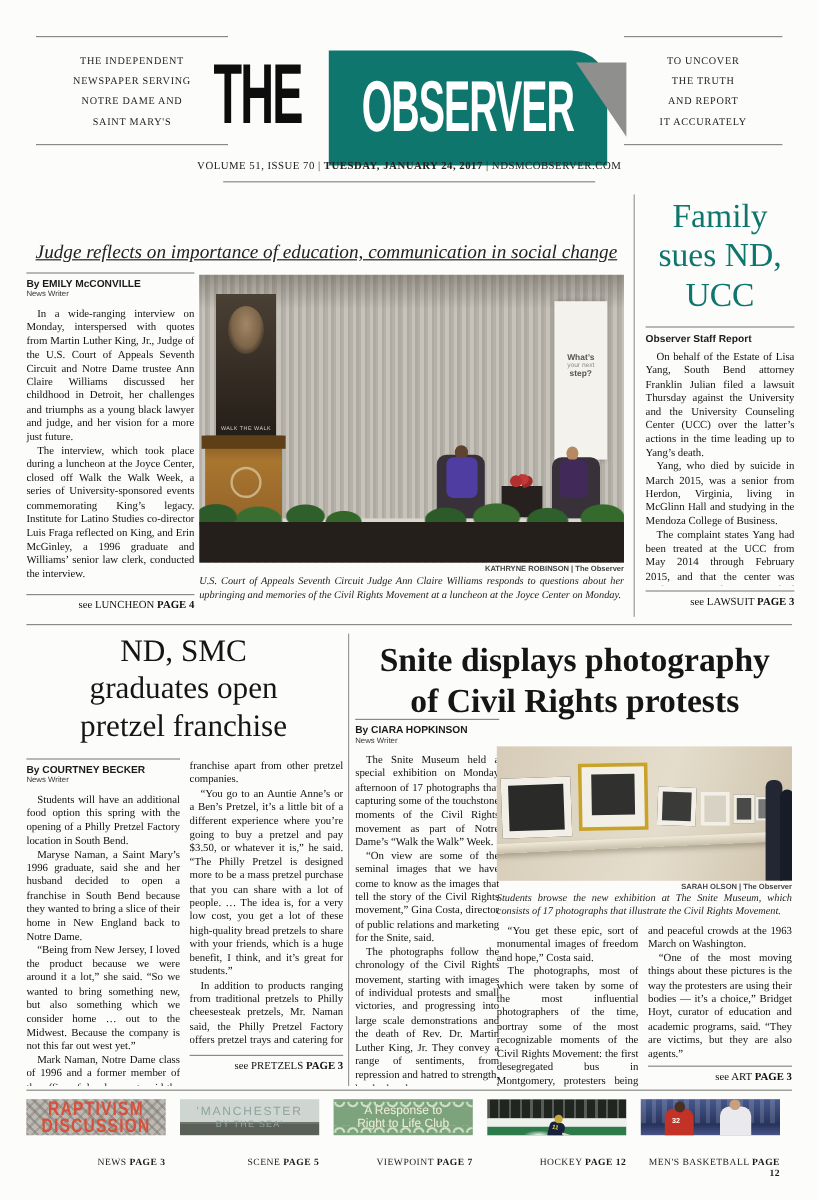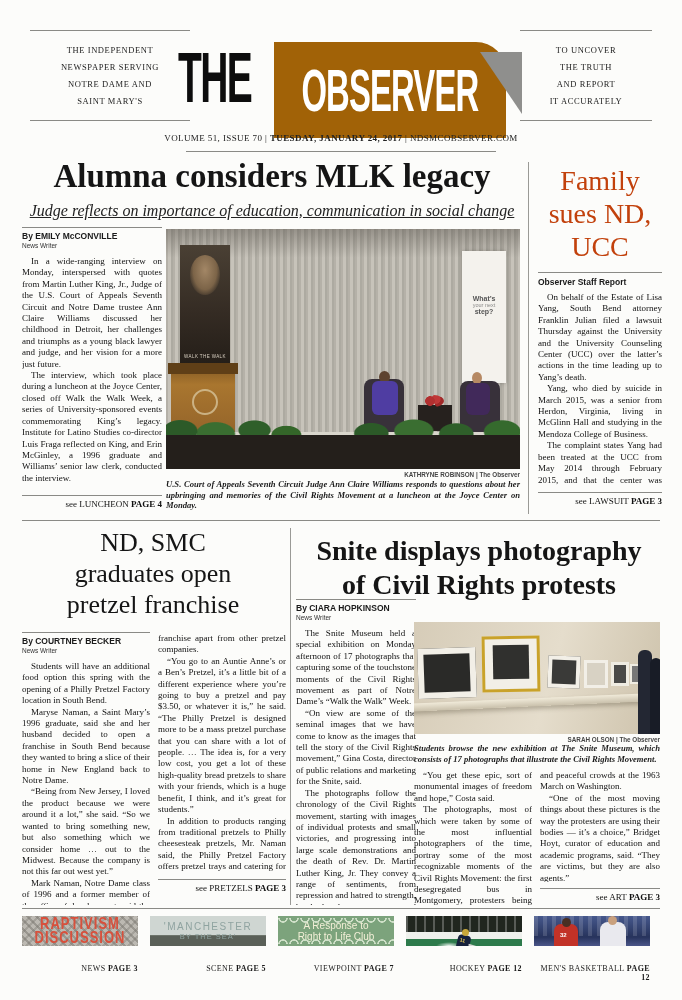--- a/index.html
+++ b/index.html
@@ -9,39 +9,39 @@
   .abs{position:absolute;}
   .rule{position:absolute;background:#8a8a86;height:1px;}
   .vrule{position:absolute;background:#9a9a96;width:1px;}
 
   
   .tagline{position:absolute;top:42px;font-size:8.5px;letter-spacing:.6px;line-height:17px;
            text-align:center;color:#1d1d1d;font-family:"Liberation Serif",serif;}
   #logo{position:absolute;left:178px;top:33px;width:330px;height:90px;display:flex;align-items:center;}
   .logo-the{font-family:"Liberation Sans",sans-serif;font-weight:bold;font-size:50px;
             transform:scale(.78,1.42);transform-origin:left center;color:#0d0d0d;letter-spacing:-2px;}
-  .logo-box{position:relative;margin-left:2px;width:232px;height:96px;background:#a16207;
+  .logo-box{position:relative;margin-left:2px;width:232px;height:96px;background:#0f766e;
             border-top-right-radius:30px;display:flex;align-items:center;justify-content:center;margin-top:24px;}
   .logo-observer{font-family:"Liberation Sans",sans-serif;font-weight:bold;font-size:40px;color:#fff;
             transform:scale(.82,1.5);letter-spacing:-1px;white-space:nowrap;}
   .logo-fold{position:absolute;right:-16px;top:10px;width:0;height:0;
              border-top:62px solid #8f8f8d;border-left:42px solid transparent;}
   #dateline{position:absolute;left:0;top:133px;width:682px;text-align:center;font-size:9px;
             letter-spacing:.4px;color:#222;}
   #dateline b{font-weight:bold;}
 
   
   .headline-bold{font-weight:bold;color:#151515;}
   .byline{font-family:"Liberation Sans",sans-serif;font-weight:bold;font-size:8.5px;color:#1a1a1a;}
   .byrole{font-family:"Liberation Sans",sans-serif;font-size:6.5px;color:#333;margin-top:1px;}
   .bodycol{font-size:9px;line-height:11.4px;text-align:justify;overflow:hidden;}
   .bodycol p{margin:0;text-indent:9px;}
   .jump{font-size:9px;text-align:right;}
   .jump b{font-weight:bold;}
-  .caption{font-size:8.6px;font-weight:bold;font-style:italic;line-height:10.5px;text-align:justify;color:#1c1c1c;}
+  .caption{font-size:8.6px;font-weight:normal;font-style:italic;line-height:10.5px;text-align:justify;color:#1c1c1c;}
   .credit{font-family:"Liberation Sans",sans-serif;font-size:6.3px;font-weight:bold;color:#444;text-align:right;}
 
   
   #photo-main{position:absolute;left:166px;top:229px;width:354px;height:240px;overflow:hidden;
               background:
                 linear-gradient(180deg, rgba(90,85,78,.45) 0%, rgba(0,0,0,0) 12%),
                 repeating-linear-gradient(90deg,#b5b1a8 0 2px,#c7c3ba 2px 5px,#adaaa1 5px 7px);}
   .stage-skirt{position:absolute;left:0;bottom:0;width:100%;height:34px;background:#241f1b;}
   .stage-lip{position:absolute;left:0;bottom:32px;width:100%;height:5px;background:#d9d6cc;}
   .plants{position:absolute;left:0;bottom:22px;width:100%;height:40px;background-image:
@@ -168,21 +168,20 @@
 
   <div id="dateline">
     <span>VOLUME 51, ISSUE 70</span>
     <span>|</span>
     <b>TUESDAY, JANUARY 24, 2017</b>
     <span>|</span>
     <span>NDSMCOBSERVER.COM</span>
   </div>
   <div class="rule" style="left:186px;top:151px;width:310px;"></div>
 
-  <div class="abs headline-bold" style="left:22px;top:158px;width:500px;font-size:33px;text-align:center;">Alumna considers MLK legacy</div>
   <div class="abs" style="left:22px;top:202px;width:500px;font-size:16px;font-style:italic;text-align:center;color:#222;text-decoration:underline;">Judge reflects on importance of education, communication in social change</div>
 
   <div class="rule" style="left:22px;top:227px;width:140px;"></div>
   <div class="abs byline" style="left:22px;top:231px;width:140px;">By EMILY McCONVILLE</div>
   <div class="abs byrole" style="left:22px;top:241px;width:140px;">News Writer</div>
 
   <div class="abs bodycol" style="left:22px;top:256px;width:140px;height:234px;">
     <p>In a wide-ranging interview on Monday, interspersed with quotes from Martin Luther King, Jr., Judge of the U.S. Court of Appeals Seventh Circuit and Notre Dame trustee Ann Claire Williams discussed her childhood in Detroit, her challenges and triumphs as a young black lawyer and judge, and her vision for a more just future.</p>
     <p>The interview, which took place during a luncheon at the Joyce Center, closed off Walk the Walk Week, a series of University-sponsored events commemorating King’s legacy. Institute for Latino Studies co-director Luis Fraga reflected on King, and Erin McGinley, a 1996 graduate and Williams’ senior law clerk, conducted the interview.</p>
   </div>
@@ -215,21 +214,21 @@
     <div class="flowers"></div>
     <div class="stage-lip"></div>
     <div class="plants"></div>
     <div class="stage-skirt"></div>
   </div>
   <div class="abs credit" style="left:166px;top:471px;width:354px;">KATHRYNE ROBINSON | The Observer</div>
   <div class="abs caption" style="left:166px;top:479px;width:354px;">U.S. Court of Appeals Seventh Circuit Judge Ann Claire Williams responds to questions about her upbringing and memories of the Civil Rights Movement at a luncheon at the Joyce Center on Monday.</div>
 
   <div class="vrule" style="left:528px;top:162px;height:352px;"></div>
 
-  <div class="abs" style="left:538px;top:164px;width:124px;font-size:28px;line-height:33px;text-align:center;color:#c2410c;">
+  <div class="abs" style="left:538px;top:164px;width:124px;font-size:28px;line-height:33px;text-align:center;color:#0f766e;">
     <div>Family</div>
     <div>sues ND,</div>
     <div>UCC</div>
   </div>
   <div class="rule" style="left:538px;top:272px;width:124px;"></div>
   <div class="abs byline" style="left:538px;top:277px;width:124px;">Observer Staff Report</div>
   <div class="abs bodycol" style="left:538px;top:292px;width:124px;height:196px;">
     <p>On behalf of the Estate of Lisa Yang, South Bend attorney Franklin Julian filed a lawsuit Thursday against the University and the University Counseling Center (UCC) over the latter’s actions in the time leading up to Yang’s death.</p>
     <p>Yang, who died by suicide in March 2015, was a senior from Herdon, Virginia, living in McGlinn Hall and studying in the Mendoza College of Business.</p>
     <p>The complaint states Yang had been treated at the UCC from May 2014 through February 2015, and that the center was made aware that Yang had attempted suicide in July 2014.</p>

